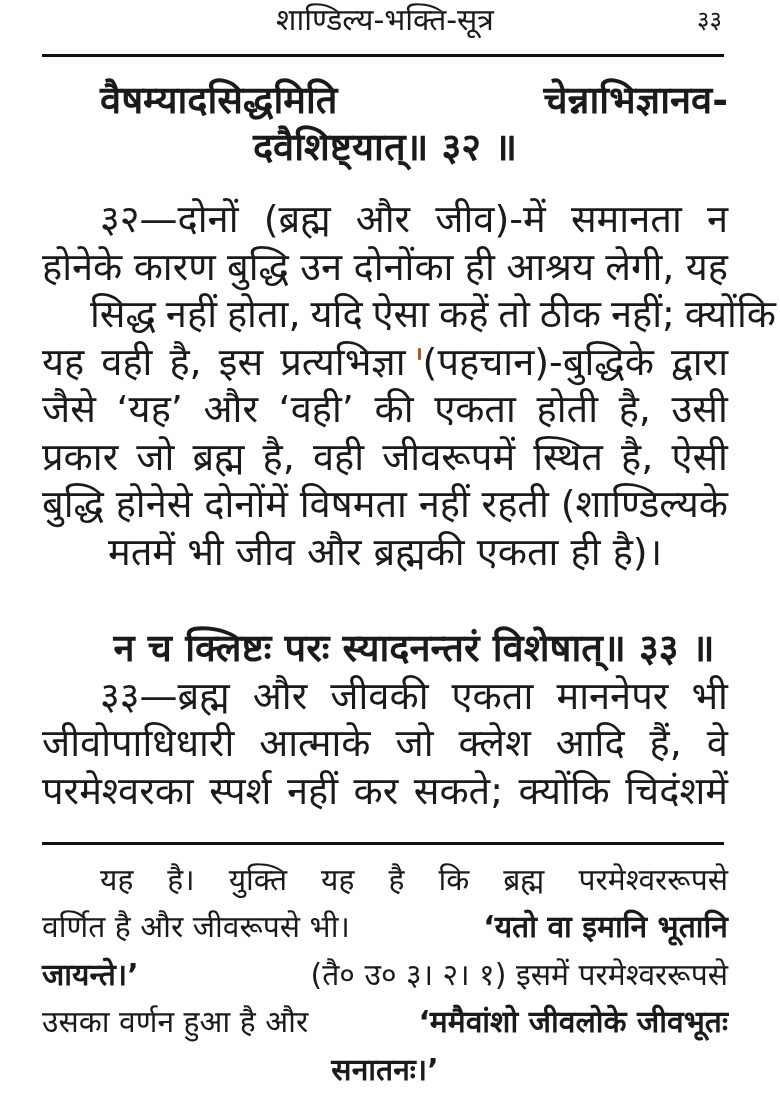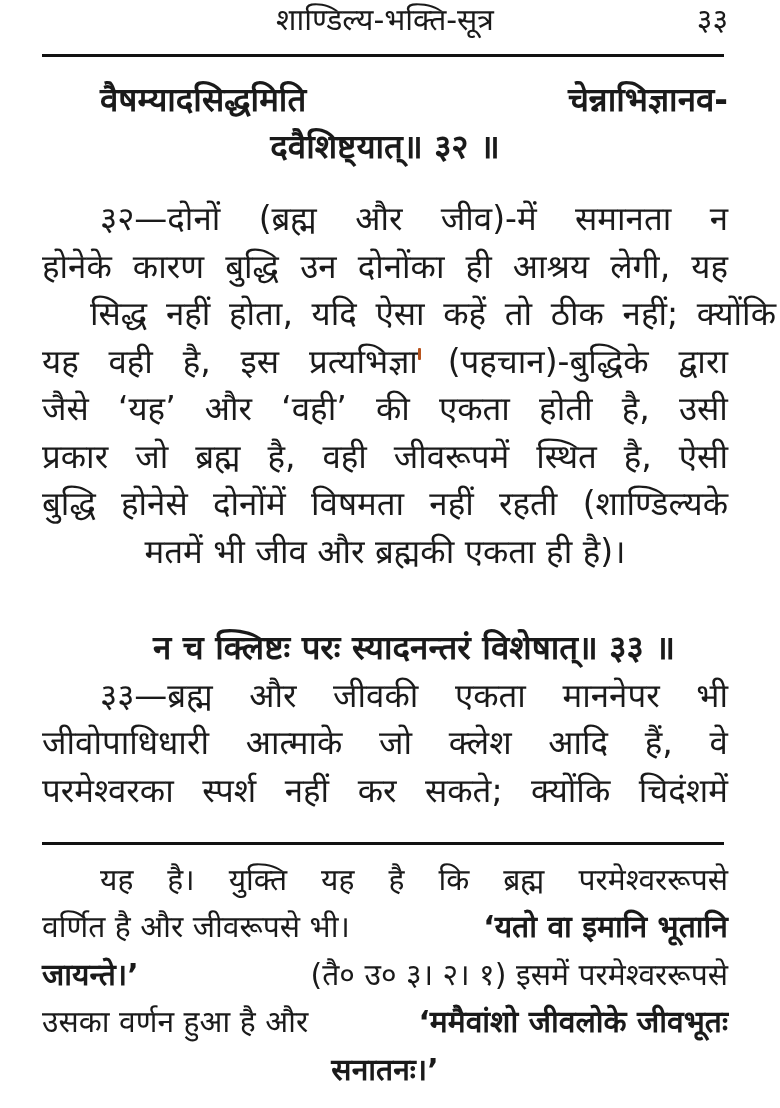--- a/index.html
+++ b/index.html
@@ -31,39 +31,39 @@
       position: absolute;
       left: 0; right: 0;
       top: 0;
       text-align: center;
       font-size: 30px;
       line-height: 40px;
       letter-spacing: 0px;
     }
     .page-number {
       position: absolute;
-      right: 0;
+      right: 6px;
       top: 0;
-      font-size: 30px;
+      font-size: 24px;
       line-height: 40px;
     }
     .rule {
       position: absolute;
       left: 42px;
       width: 682px;
       height: 3px;
       background: #111;
     }
     .rule.top { top: 54px; }
     .rule.foot { top: 842px; }
     .line {
       position: absolute;
       left: 42px;
       width: 686px;
-      font-size: 33px;
+      font-size: 38px;
       line-height: 44px;
       white-space: nowrap;
       display: flex;
       justify-content: space-between;
     }
     .line.last { justify-content: center; gap: 14px; }
     .line.indent { left: 100px; width: 628px; }
     .line.sutra { font-weight: bold; }
     .line.sutra-indent { left: 100px; width: 628px; font-weight: bold; }
     .line.footnote { font-size: 30px; }

